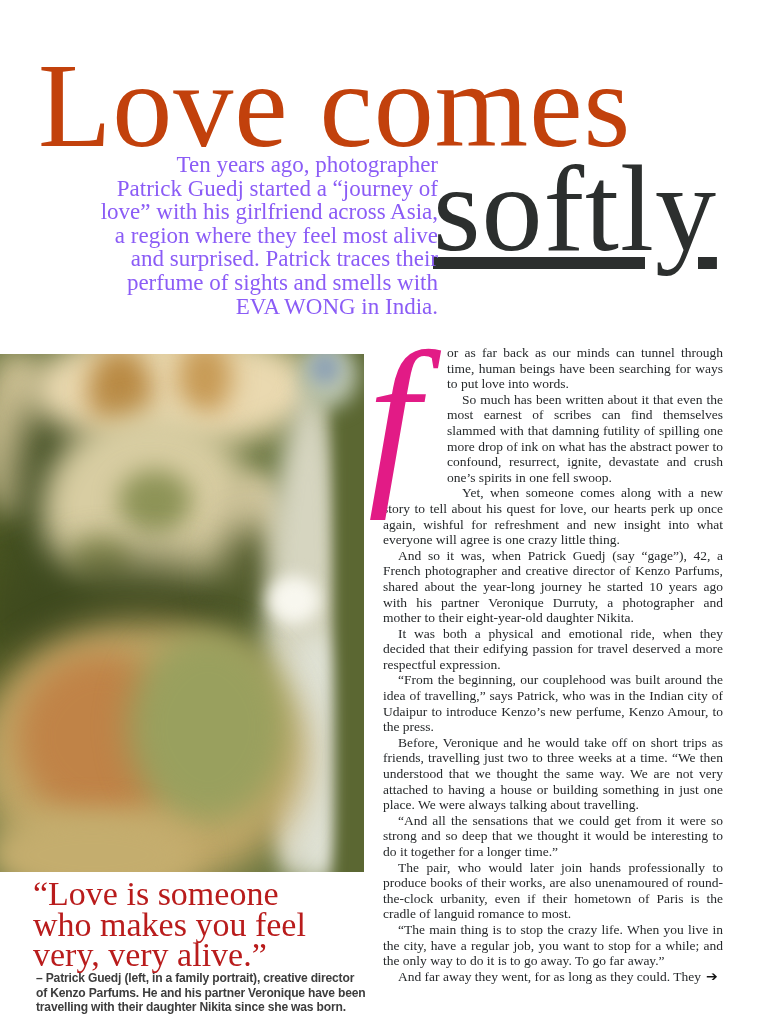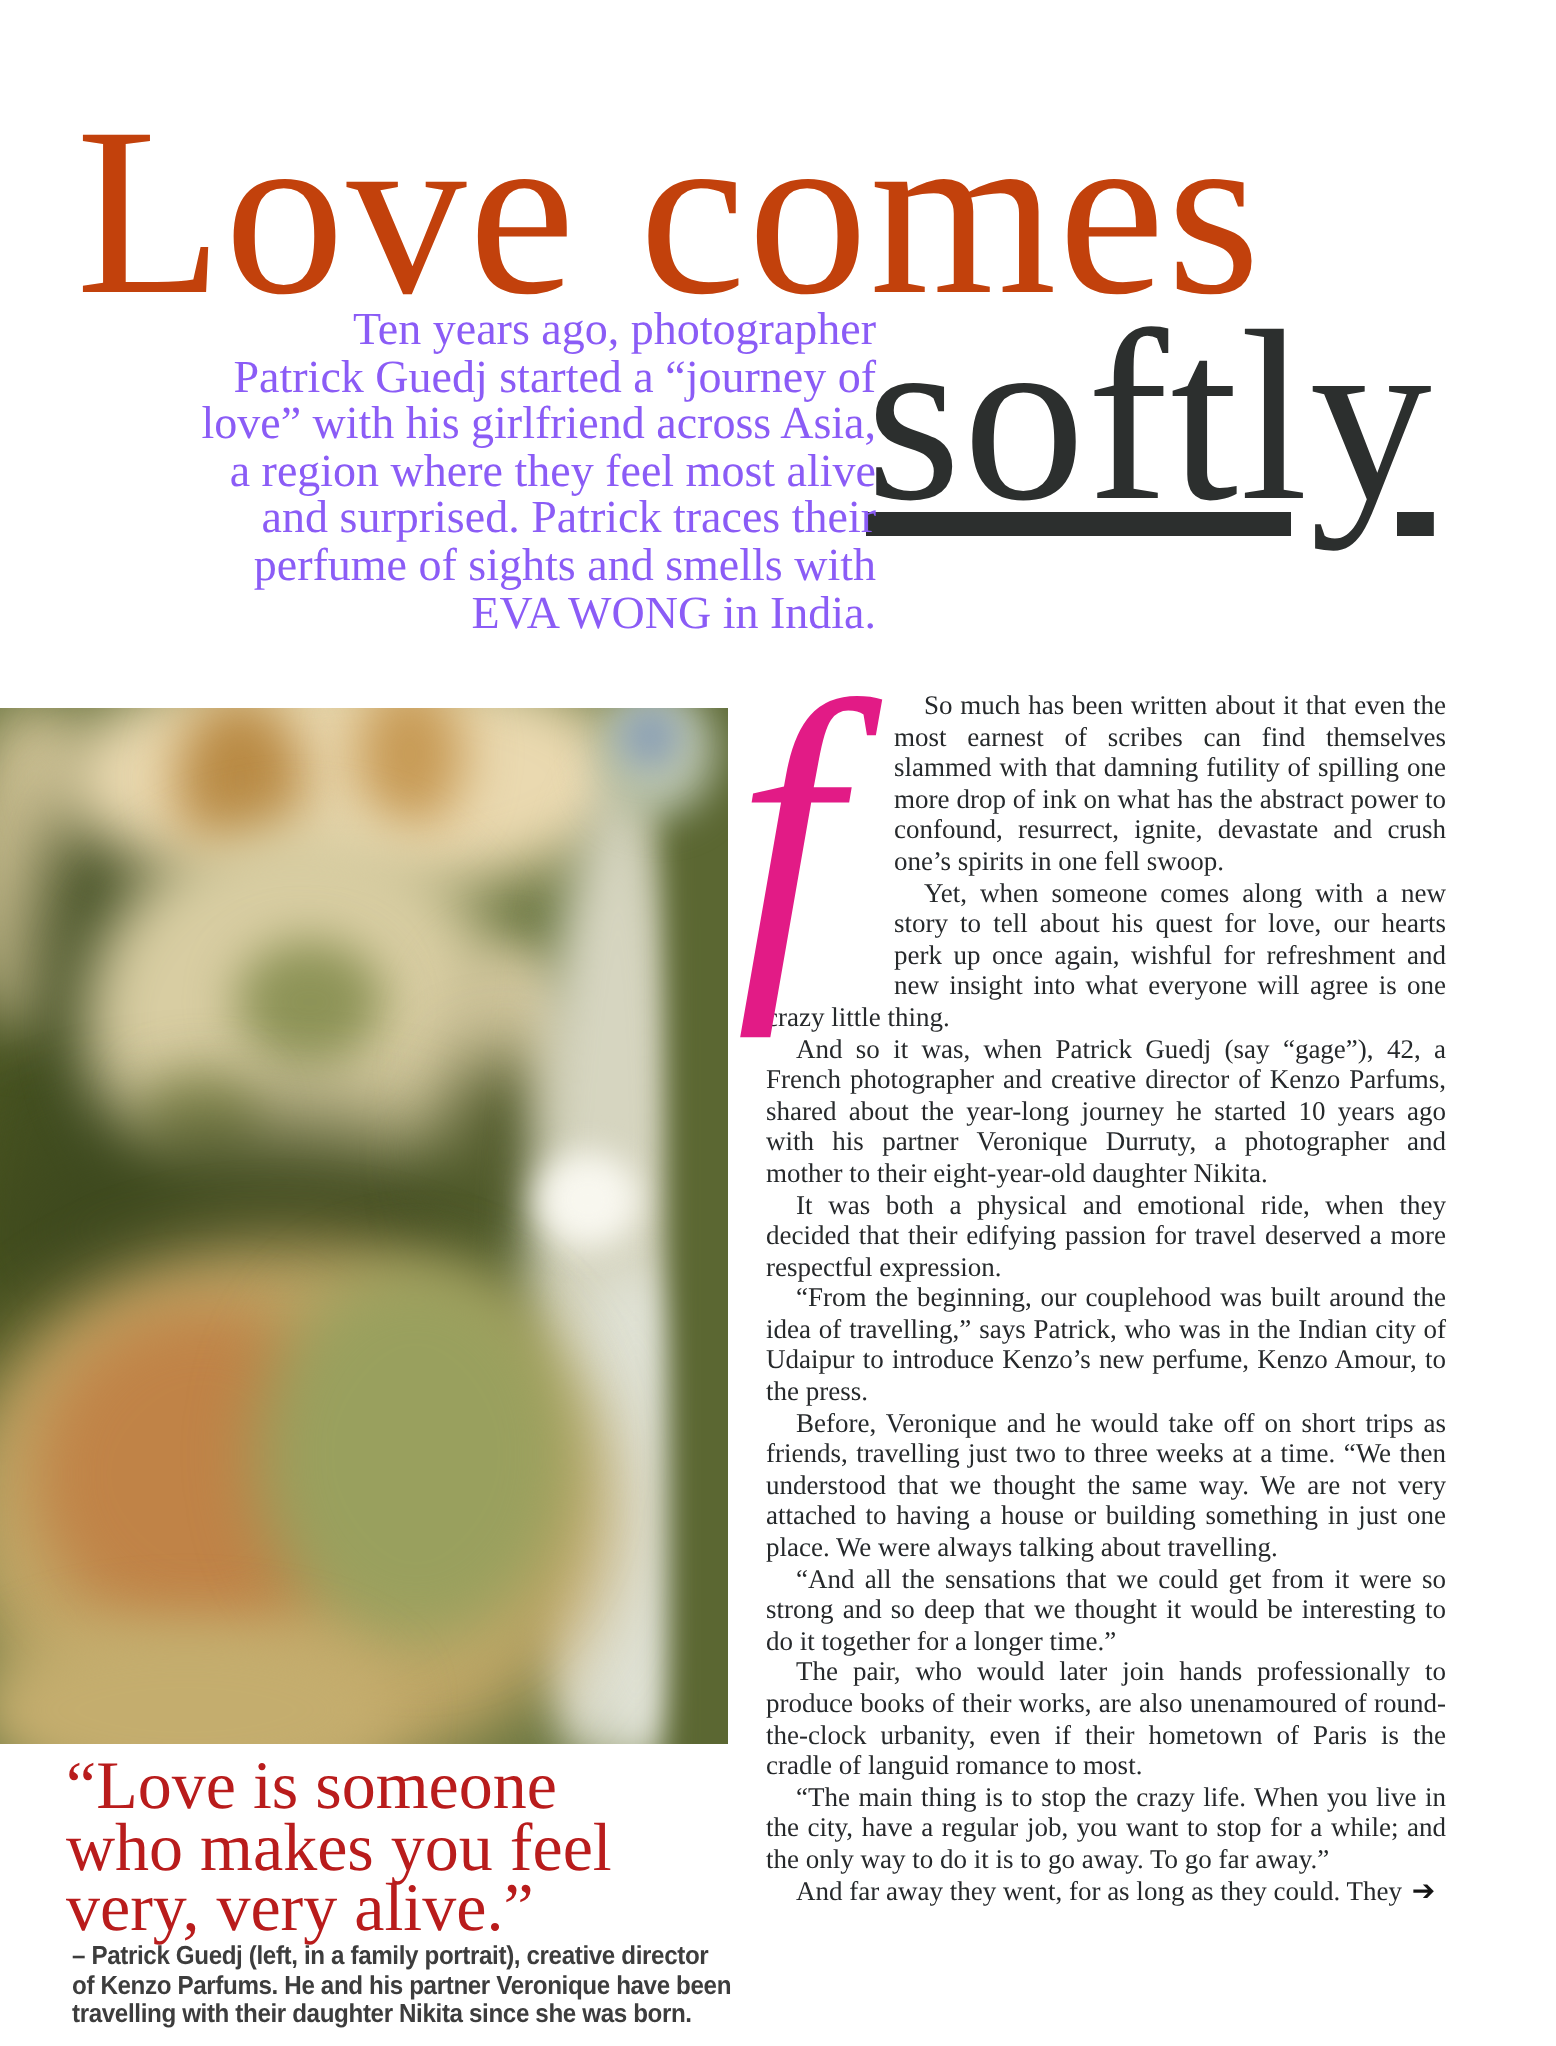--- a/index.html
+++ b/index.html
@@ -144,20 +144,21 @@
     <div class="blob b-post"></div>
     <div class="blob b-cornerLight"></div>
     <div class="blob b-cornerBlue"></div>
     <div class="blob b-bottomTan"></div>
   </div>
 
   <div class="dropcap">f</div>
 
   <div class="article">
     <div class="dropcap-spacer"></div>
+  <p class="first">or as far back as our minds can tunnel through time, human beings have been searching for ways to put love into words.</p>
       <p>So much has been written about it that even the most earnest of scribes can find themselves slammed with that damning futility of spilling one more drop of ink on what has the abstract power to confound, resurrect, ignite, devastate and crush one’s spirits in one fell swoop.</p>
       <p>Yet, when someone comes along with a new story to tell about his quest for love, our hearts perk up once again, wishful for refreshment and new insight into what everyone will agree is one crazy little thing.</p>
       <p>And so it was, when Patrick Guedj (say “gage”), 42, a French photographer and creative director of Kenzo Parfums, shared about the year-long journey he started 10 years ago with his partner Veronique Durruty, a photographer and mother to their eight-year-old daughter Nikita.</p>
       <p>It was both a physical and emotional ride, when they decided that their edifying passion for travel deserved a more respectful expression.</p>
       <p>“From the beginning, our couplehood was built around the idea of travelling,” says Patrick, who was in the Indian city of Udaipur to introduce Kenzo’s new perfume, Kenzo Amour, to the press.</p>
       <p>Before, Veronique and he would take off on short trips as friends, travelling just two to three weeks at a time. “We then understood that we thought the same way. We are not very attached to having a house or building something in just one place. We were always talking about travelling.</p>
       <p>“And all the sensations that we could get from it were so strong and so deep that we thought it would be interesting to do it together for a longer time.”</p>
       <p>The pair, who would later join hands professionally to produce books of their works, are also unenamoured of round-the-clock urbanity, even if their hometown of Paris is the cradle of languid romance to most.</p>
       <p>“The main thing is to stop the crazy life. When you live in the city, have a regular job, you want to stop for a while; and the only way to do it is to go away. To go far away.”</p>
       <p>And far away they went, for as long as they could. They<span class="arrow"> ➔</span></p>

